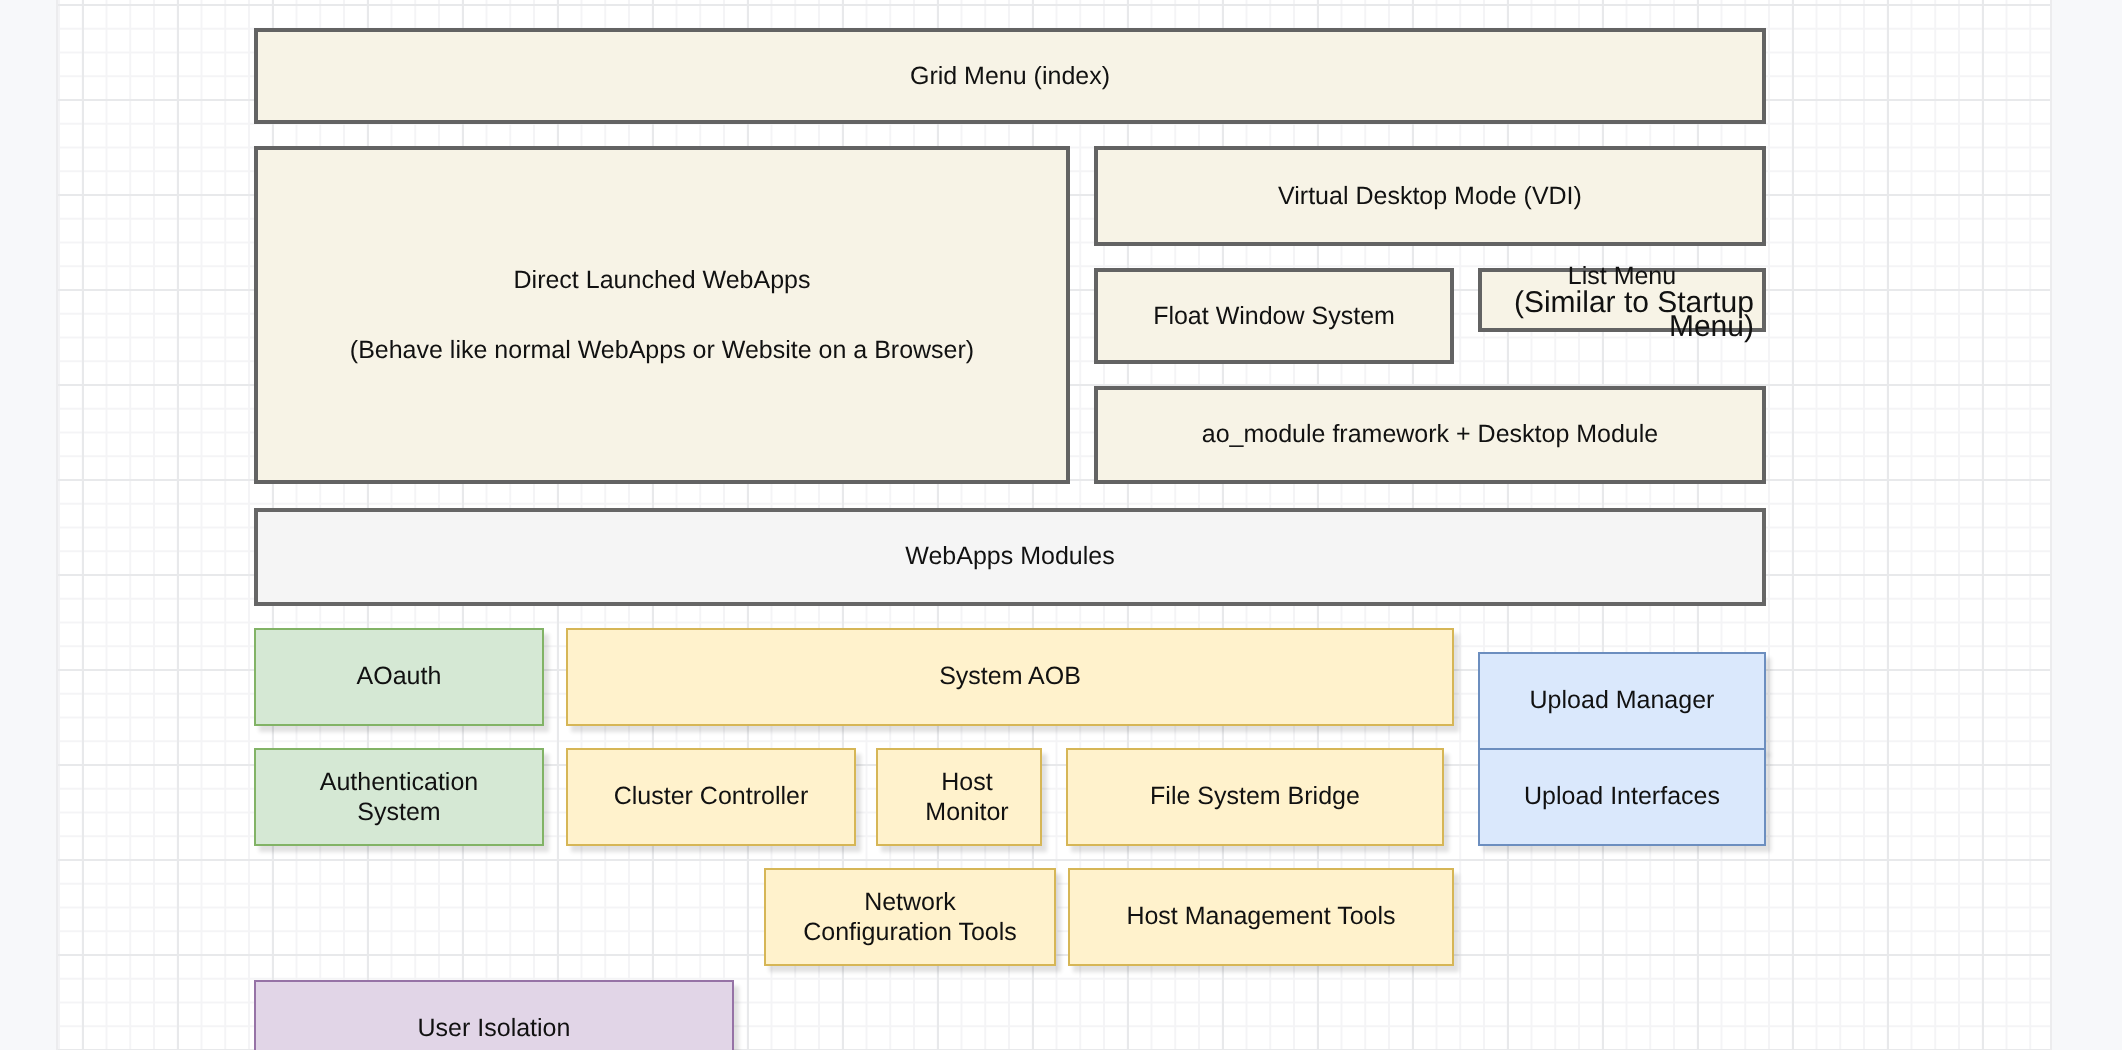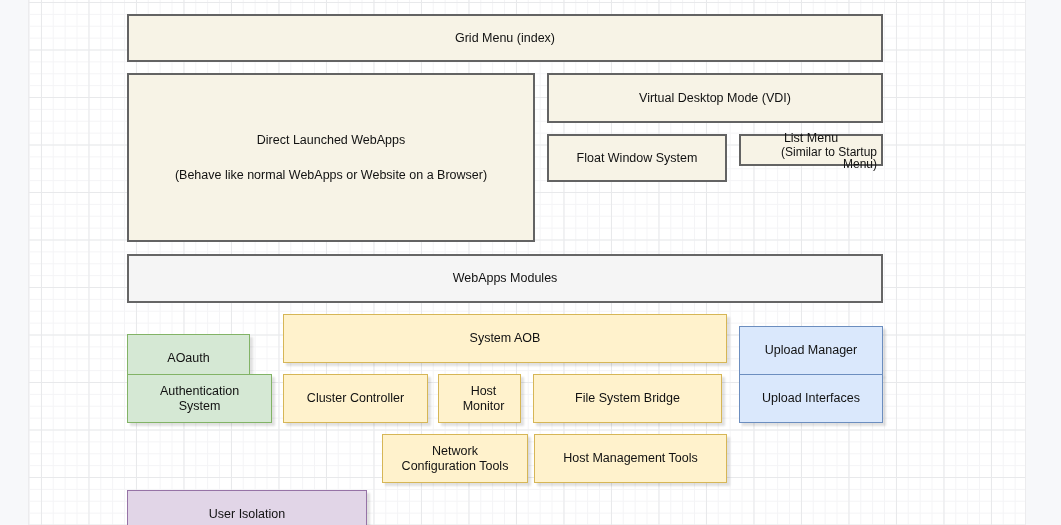--- a/index.html
+++ b/index.html
@@ -43,40 +43,40 @@
     flex-direction: column;
     align-items: center;
     justify-content: center;
     text-align: right;
     font-size: 12.5px;
     line-height: 15px;
     color: #111111;
     padding: 2px 4px;
   }
   .line { display: block; }
-  .small { font-size: 12px; line-height: 12px; }
+  .small { font-size: 15px; line-height: 12px; }
 
   
   .cream  { background: #f7f3e6; border: 2px solid #636363; }
   .gray   { background: #f5f5f5; border: 2px solid #666666; }
   .green  { background: #d5e8d4; border: 1.5px solid #82b366; }
   .yellow { background: #fff2cc; border: 1.5px solid #d6b656; }
   .blue   { background: #dae8fc; border: 1.5px solid #6c8ebf; }
   .purple { background: #e1d5e7; border: 1.5px solid #9673a6; }
   .shadow { box-shadow: 2.5px 3px 2px rgba(0,0,0,0.12); }
 
   
   .b-grid-menu  { left: 127px; top: 14px;  width: 756px; height: 48px; }
   .b-direct     { left: 127px; top: 73px;  width: 408px; height: 169px; gap: 20px; }
   .b-vdi        { left: 547px; top: 73px;  width: 336px; height: 50px; }
   .b-float      { left: 547px; top: 134px; width: 180px; height: 48px; }
   .b-list       { left: 739px; top: 134px; width: 144px; height: 32px; }
   .b-ao         { left: 547px; top: 193px; width: 336px; height: 49px; }
   .b-modules    { left: 127px; top: 254px; width: 756px; height: 49px; }
-  .b-aoauth     { left: 127px; top: 314px; width: 123px; height: 49px; margin-top: 20px; }
+  .b-aoauth     { left: 127px; top: 314px; width: 145px; height: 49px; }
   .b-sysaob     { left: 283px; top: 314px; width: 444px; height: 49px; }
   .b-upmgr      { left: 739px; top: 326px; width: 144px; height: 49px; }
   .b-auth       { left: 127px; top: 374px; width: 145px; height: 49px; }
   .b-cluster    { left: 283px; top: 374px; width: 145px; height: 49px; }
   .b-hostmon    { left: 438px; top: 374px; width: 83px;  height: 49px; padding-left: 12px; }
   .b-fsbridge   { left: 533px; top: 374px; width: 189px; height: 49px; }
   .b-upint      { left: 739px; top: 374px; width: 144px; height: 49px; }
   .b-userisol   { left: 127px; top: 442px; width: 240px; height: 49px; margin-top: 48px; }
   .b-netconf    { left: 382px; top: 434px; width: 146px; height: 49px; }
   .b-hostmgmt   { left: 534px; top: 434px; width: 193px; height: 49px; }
@@ -104,20 +104,23 @@
 
   <div class="box cream b-float">
     <span class="line">Float Window System</span>
   </div>
 
   <div class="box cream b-list">
     <span class="line">List Menu</span>
     <span class="line small">(Similar to Startup Menu)</span>
   </div>
 
+  <div class="box cream b-ao">
+    <span class="line">ao_module framework + Desktop Module</span>
+  </div>
 
   <div class="box gray b-modules">
     <span class="line">WebApps Modules</span>
   </div>
 
   <div class="box green shadow b-aoauth">
     <span class="line">AOauth</span>
   </div>
 
   <div class="box yellow shadow b-sysaob">

